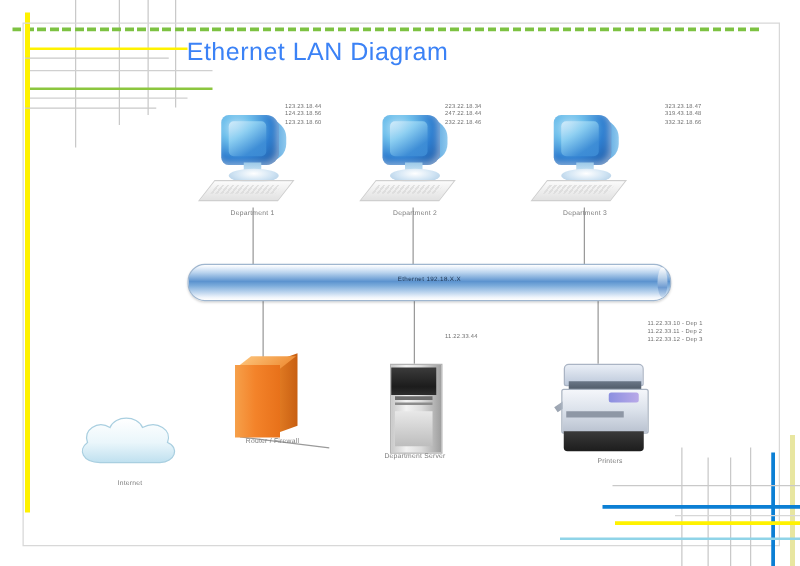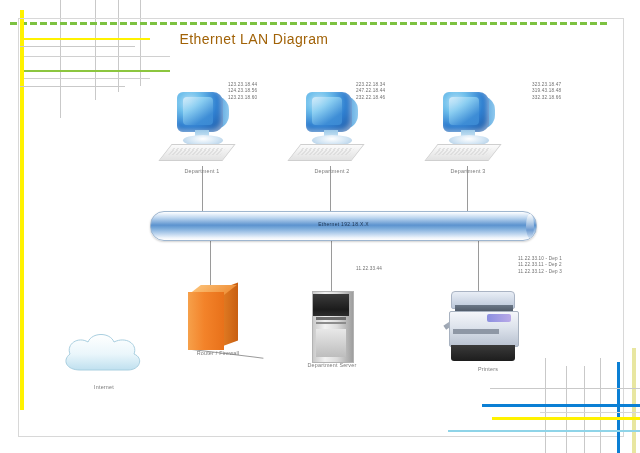--- a/index.html
+++ b/index.html
@@ -27,21 +27,21 @@
 
   
   .frame{
     position:absolute;left:18px;top:18px;width:604px;height:417px;
     border:1px solid #d8d8d8;background:transparent;
   }
 
   
   .title{
     position:absolute;left:0;top:31px;width:508px;text-align:center;
-    font-size:14px;color:#a16207;letter-spacing:.4px;
+    font-size:20px;color:#3b82f6;letter-spacing:.4px;
   }
 
   
   .iplist{
     position:absolute;font-size:4.6px;line-height:6.3px;color:#6e6e6e;
     white-space:pre;letter-spacing:.2px;
   }
 
   
   .nlabel{

